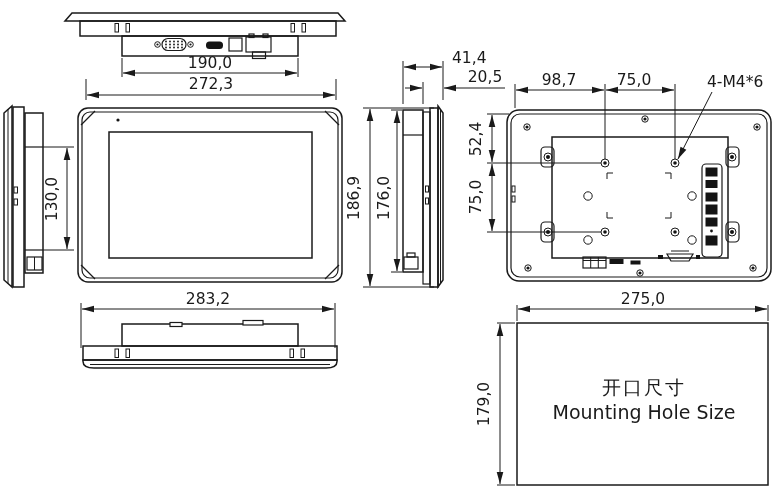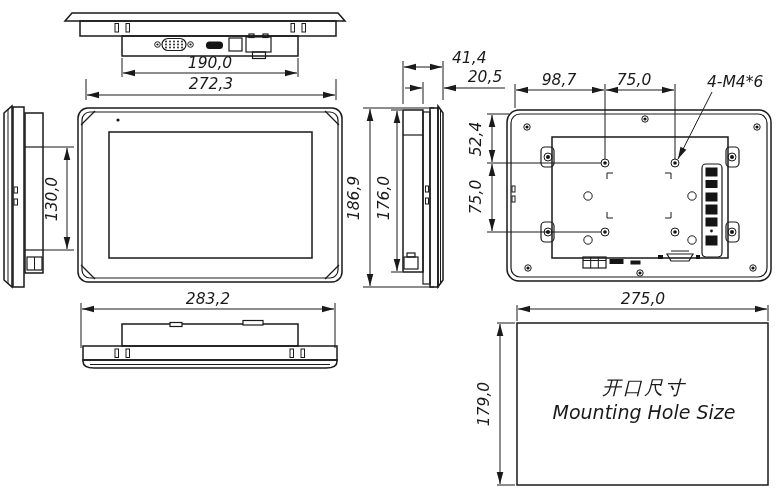--- a/index.html
+++ b/index.html
@@ -1,16 +1,16 @@
 <!DOCTYPE html>
 <html><head>
 <meta charset="utf-8">
 <style>
   html,body{margin:0;padding:0;background:#ffffff;}
-  .canvas{position:relative;width:784px;height:504px;background:#ffffff;overflow:hidden;font-style:italic;}
+  .canvas{position:relative;width:784px;height:504px;background:#ffffff;overflow:hidden;}
   svg{position:absolute;left:0;top:0;}
   .ln{stroke:#1a1a1a;fill:none;stroke-width:1.5;}
   .md{stroke:#1a1a1a;fill:none;stroke-width:1.2;}
   .thin{stroke:#1a1a1a;fill:none;stroke-width:1;}
   .dim{stroke:#1a1a1a;fill:none;stroke-width:1;}
   .dk{fill:#141414;stroke:none;}
   .wt{fill:#ffffff;}
   text.t{font-family:"DejaVu Sans",sans-serif;font-size:15.5px;fill:#1a1a1a;text-anchor:middle;}
   text.t-start{text-anchor:start;}
   text.big{font-size:19px;}

